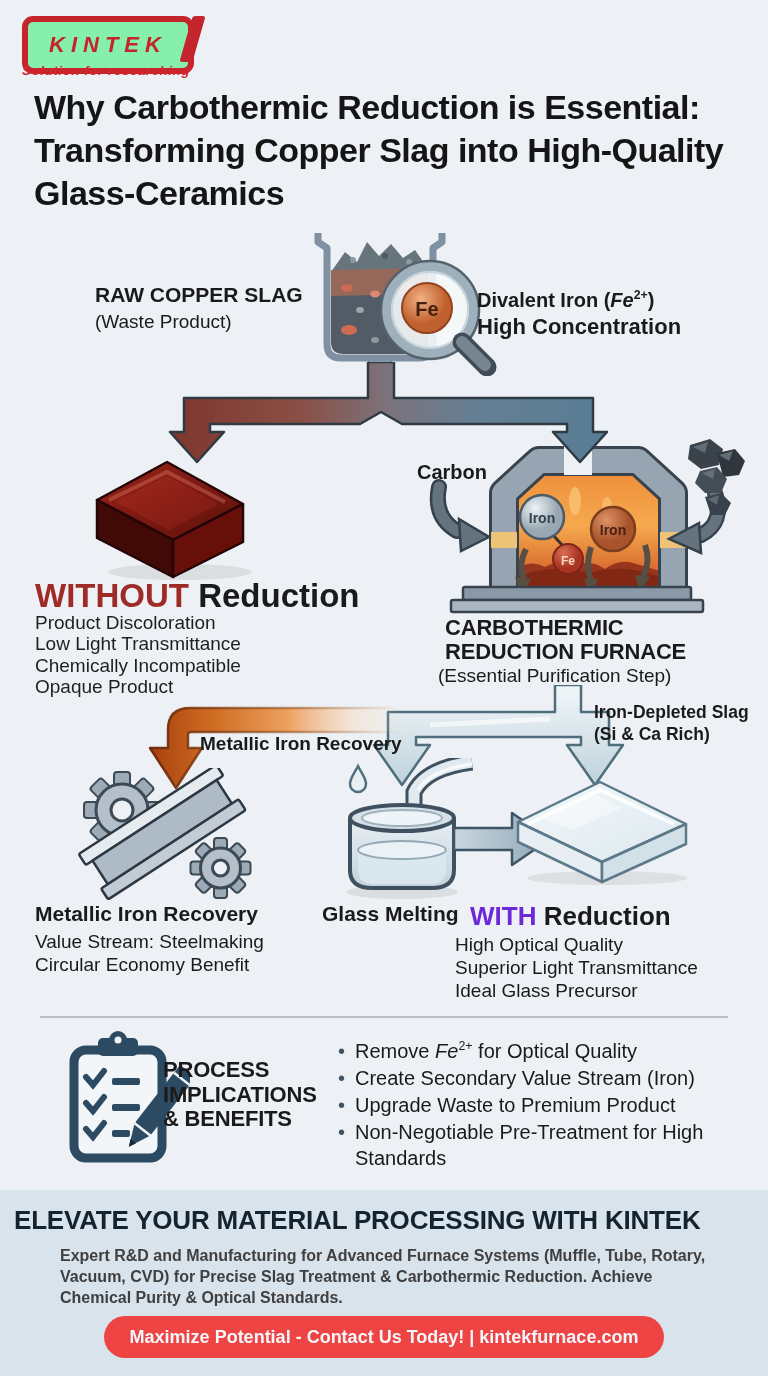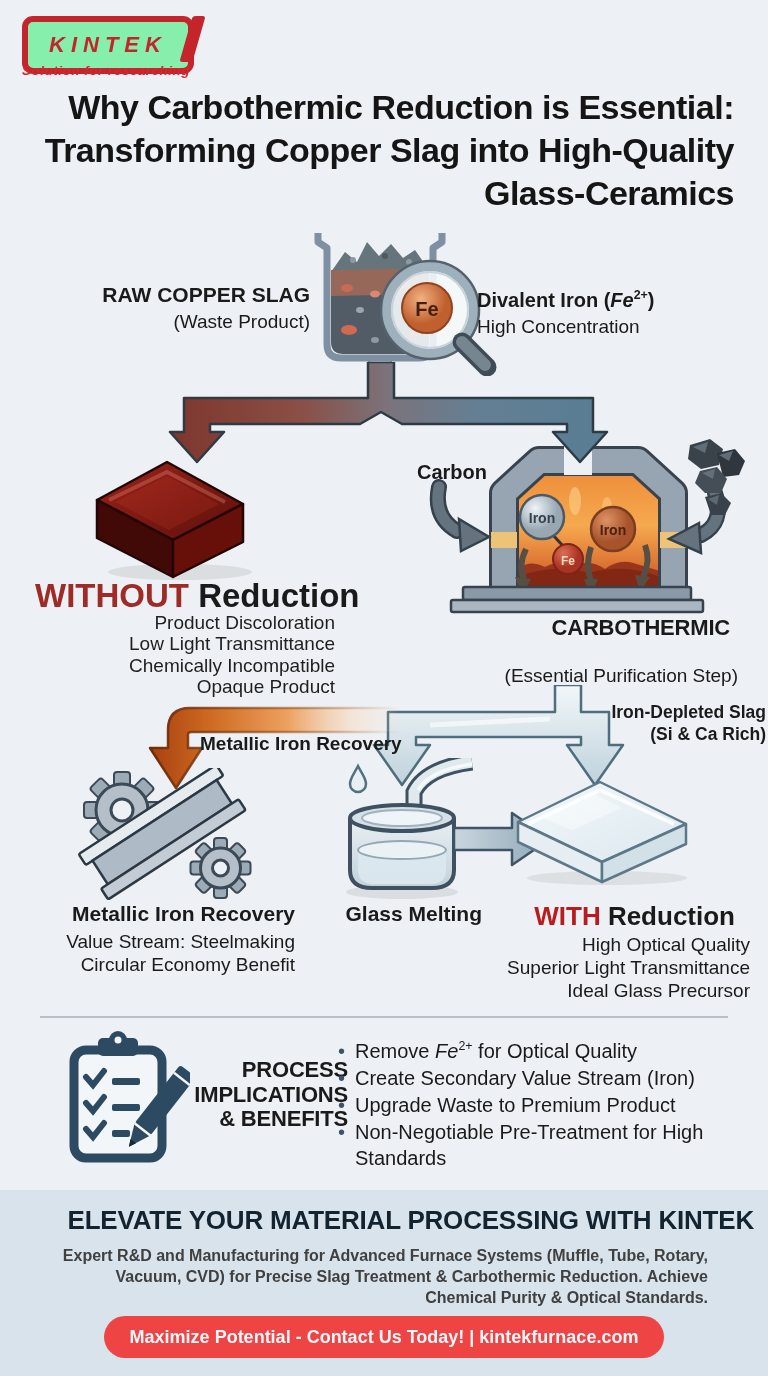--- a/index.html
+++ b/index.html
@@ -2,55 +2,55 @@
 <html><head>
 <meta charset="utf-8">
 <style>
   html,body{margin:0;padding:0;background:#cfd6dd;}
   .canvas{
     position:relative;width:768px;height:1376px;overflow:hidden;
     background:#edf1f5;font-family:"Liberation Sans",sans-serif;color:#1a1a1a;
     margin:0 auto;
   }
   .abs{position:absolute;}
-  .ctr{text-align:right;}
+  .ctr{text-align:left;}
   
   .logo-box{left:22px;top:16px;width:160px;height:46px;border:6px solid #c4242b;border-radius:11px;
     background:#86efac;display:flex;align-items:center;justify-content:center;}
   .logo-box span{font-style:italic;font-weight:800;font-size:22px;letter-spacing:6px;color:#c4242b;}
   .logo-tail{left:186px;top:16px;width:13px;height:46px;background:#c4242b;border-radius:3px;transform:skewX(-16deg);}
   .tagline{left:22px;top:63px;width:220px;font-size:13.5px;font-weight:700;font-style:italic;color:#d4262e;letter-spacing:.5px;}
   
   .title{left:34px;top:86px;width:700px;font-size:34px;font-weight:800;line-height:1.26;color:#151515;letter-spacing:-0.5px;}
   
   .lbl-b{font-weight:700;}
   .raw-left{left:95px;top:282px;width:215px;font-size:21px;line-height:1.25;}
   .raw-left .sub{font-size:19px;font-weight:400;}
   .raw-right{left:477px;top:287px;width:240px;font-size:20px;line-height:1.3;}
-  .raw-right .sub{font-size:19px;font-weight:400;text-align:right;}
+  .raw-right .sub{font-size:22px;font-weight:700;text-align:right;}
   sup{font-size:.62em;}
   
   .wo-head{left:35px;top:577px;width:300px;font-size:33px;font-weight:800;white-space:nowrap;}
   .wo-head .accent{color:#9e2b25;}
   .wo-lines{left:35px;top:612px;width:300px;font-size:19px;line-height:1.12;color:#1f1f1f;}
   .wo-lines span,.w-lines span,.mir-lines span{display:block;}
   
   .carbon-lbl{left:417px;top:461px;width:90px;font-size:20px;font-weight:700;}
   .furn-head{left:445px;top:616px;width:285px;font-size:22px;font-weight:800;line-height:1.07;letter-spacing:-0.2px;}
   .furn-sub{left:438px;top:665px;width:300px;font-size:19px;}
   
   .mir-arrow-lbl{left:200px;top:733px;font-size:19px;font-weight:700;white-space:nowrap;}
   .slag-lbl{left:594px;top:702px;width:172px;font-size:17.5px;font-weight:700;line-height:1.25;}
   .slag-lbl span{display:block;white-space:nowrap;}
   
   .mir-head{left:35px;top:902px;width:260px;font-size:21px;font-weight:800;white-space:nowrap;}
   .mir-lines{left:35px;top:930px;width:260px;font-size:19px;line-height:1.22;}
   .gm-head{left:322px;top:902px;width:160px;font-size:21px;font-weight:800;white-space:nowrap;}
   .w-head{left:470px;top:901px;width:265px;font-size:26px;font-weight:800;white-space:nowrap;}
-  .w-head .accent{color:#b91c1c;}
+  .w-head .accent{color:#6d28d9;}
   .w-lines{left:455px;top:934px;width:295px;font-size:19px;line-height:1.2;}
   
   .divider{left:40px;top:1016px;width:688px;height:2px;background:#b7c0c9;}
   
   .imp-head{left:163px;top:1058px;width:185px;font-size:22px;font-weight:800;line-height:1.12;letter-spacing:-0.2px;}
   .imp-head span{display:block;}
   .bullets{left:338px;top:1038px;width:418px;font-size:20px;line-height:1.3;}
   .bullet-item{display:flex;margin-bottom:1px;}
   .dot{color:#3d5266;margin-right:10px;font-size:20px;line-height:1.3;}
   
@@ -213,20 +213,21 @@
   </div>
   <div class="abs wo-lines ctr">
     <span>Product Discoloration</span>
     <span>Low Light Transmittance</span>
     <span>Chemically Incompatible</span>
     <span>Opaque Product</span>
   </div>
 
   <div class="abs furn-head ctr">
     <span style="display:block">CARBOTHERMIC</span>
+    <span style="display:block">REDUCTION FURNACE</span>
   </div>
   <div class="abs furn-sub ctr">(Essential Purification Step)</div>
 
   <svg class="abs" style="left:370px;top:685px;" width="270" height="110" viewBox="0 0 270 110">
     <defs>
       <linearGradient id="glassG" x1="0" y1="0" x2="0" y2="1">
           <stop offset="0%" stop-color="#f2f7f9"></stop>
           <stop offset="100%" stop-color="#bfd2dc"></stop>
         </linearGradient>
     </defs>

